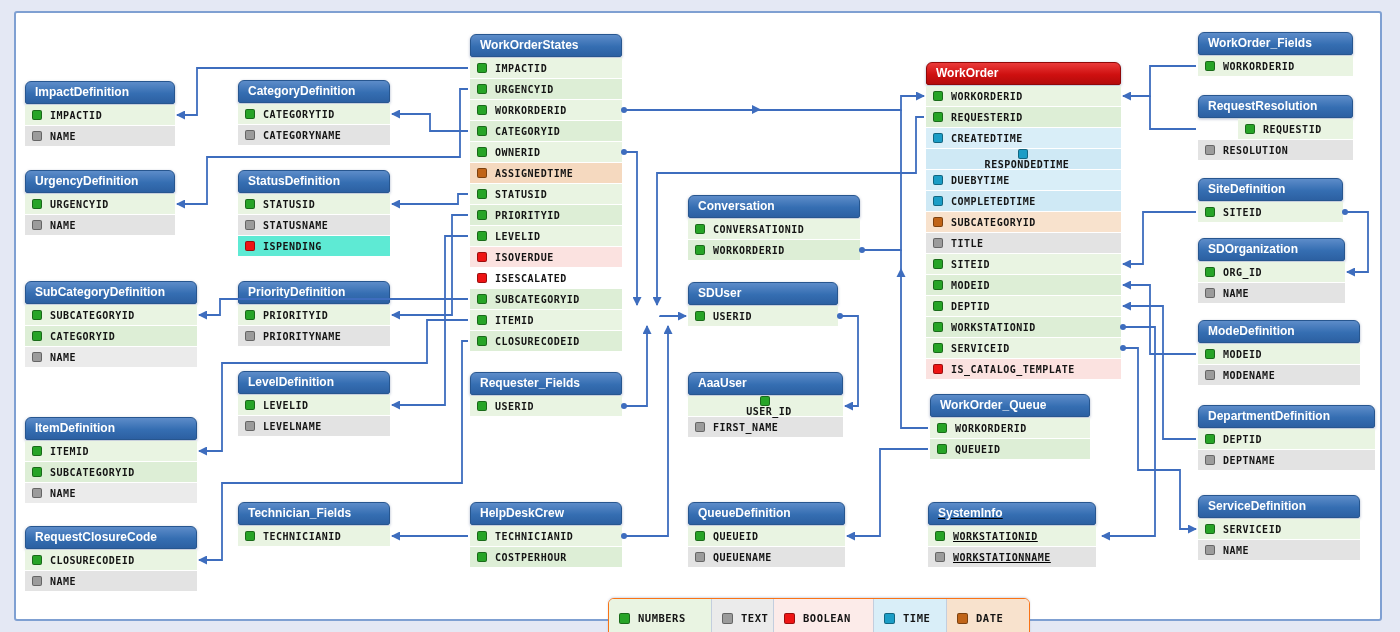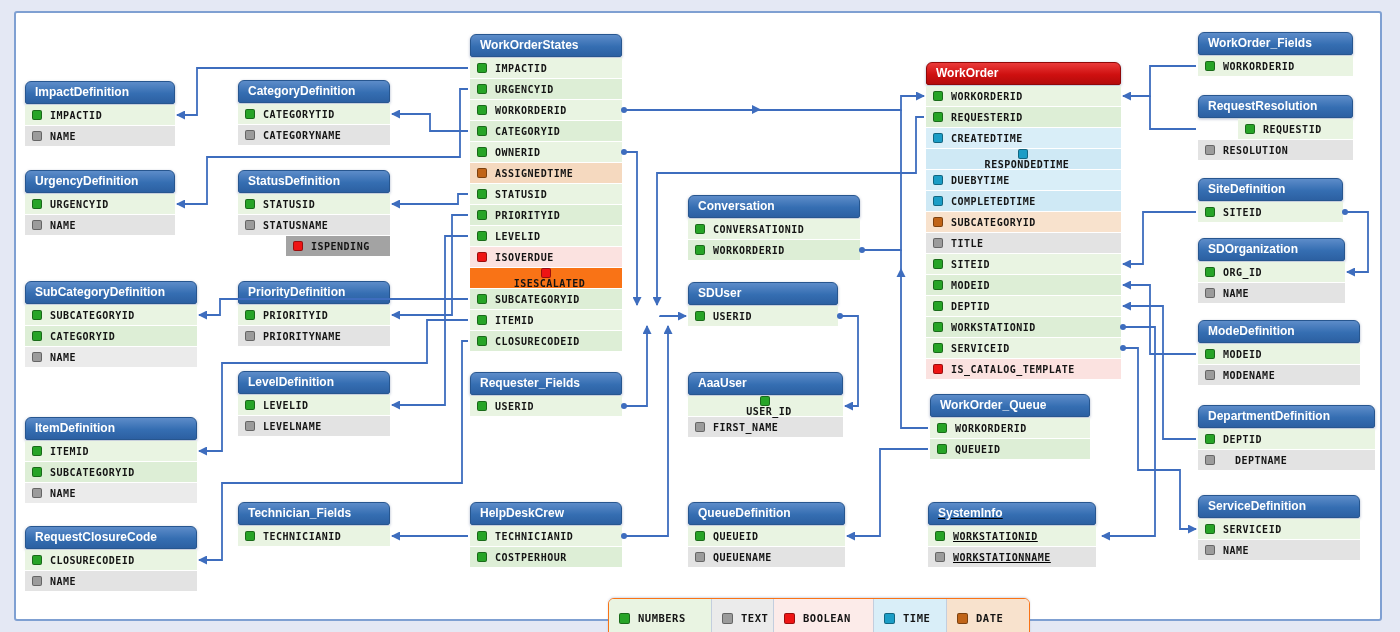--- a/index.html
+++ b/index.html
@@ -167,21 +167,21 @@
       <div class="tbl-header">StatusDefinition</div>
       <div class="rows">
         <div class="row" style="background: rgb(233, 244, 226); height: 20px;">
           <span class="sq" style="background: rgb(39, 164, 39);"></span>
           <span>STATUSID</span>
         </div>
         <div class="row" style="background: rgb(227, 227, 227); height: 20px;">
           <span class="sq" style="background: rgb(155, 155, 155);"></span>
           <span>STATUSNAME</span>
         </div>
-        <div class="row" style="background: #a3a3a3; height: 20px; margin-left: 48px;">
+        <div class="row" style="background: #5eead4; height: 20px;">
           <span class="sq" style="background: rgb(238, 20, 20);"></span>
           <span>ISPENDING</span>
         </div>
       </div>
     </div>
     <div class="tbl" style="left: 238px; top: 281px; width: 152px;">
       <div class="tbl-header">PriorityDefinition</div>
       <div class="rows">
         <div class="row" style="background: rgb(233, 244, 226); height: 20px;">
           <span class="sq" style="background: rgb(39, 164, 39);"></span>
@@ -251,21 +251,21 @@
           <span>PRIORITYID</span>
         </div>
         <div class="row" style="background: rgb(233, 244, 226); height: 20px;">
           <span class="sq" style="background: rgb(39, 164, 39);"></span>
           <span>LEVELID</span>
         </div>
         <div class="row" style="background: rgb(251, 226, 224); height: 20px;">
           <span class="sq" style="background: rgb(238, 20, 20);"></span>
           <span>ISOVERDUE</span>
         </div>
-        <div class="row" style="background: #f97316; height: 20px; flex-direction: column;">
+        <div class="row" style="background: #ffffff; height: 20px;">
           <span class="sq" style="background: rgb(238, 20, 20);"></span>
           <span>ISESCALATED</span>
         </div>
         <div class="row" style="background: rgb(221, 238, 214); height: 20px;">
           <span class="sq" style="background: rgb(39, 164, 39);"></span>
           <span>SUBCATEGORYID</span>
         </div>
         <div class="row" style="background: rgb(233, 244, 226); height: 20px;">
           <span class="sq" style="background: rgb(39, 164, 39);"></span>
           <span>ITEMID</span>
@@ -490,21 +490,21 @@
         </div>
       </div>
     </div>
     <div class="tbl" style="left: 1198px; top: 405px; width: 177px;">
       <div class="tbl-header">DepartmentDefinition</div>
       <div class="rows">
         <div class="row" style="background: rgb(233, 244, 226); height: 20px;">
           <span class="sq" style="background: rgb(39, 164, 39);"></span>
           <span>DEPTID</span>
         </div>
-        <div class="row" style="background: rgb(227, 227, 227); height: 20px; gap: 12px;">
+        <div class="row" style="background: rgb(227, 227, 227); height: 20px;">
           <span class="sq" style="background: rgb(155, 155, 155);"></span>
           <span>DEPTNAME</span>
         </div>
       </div>
     </div>
     <div class="tbl" style="left: 1198px; top: 495px; width: 162px;">
       <div class="tbl-header">ServiceDefinition</div>
       <div class="rows">
         <div class="row" style="background: rgb(233, 244, 226); height: 20px;">
           <span class="sq" style="background: rgb(39, 164, 39);"></span>

